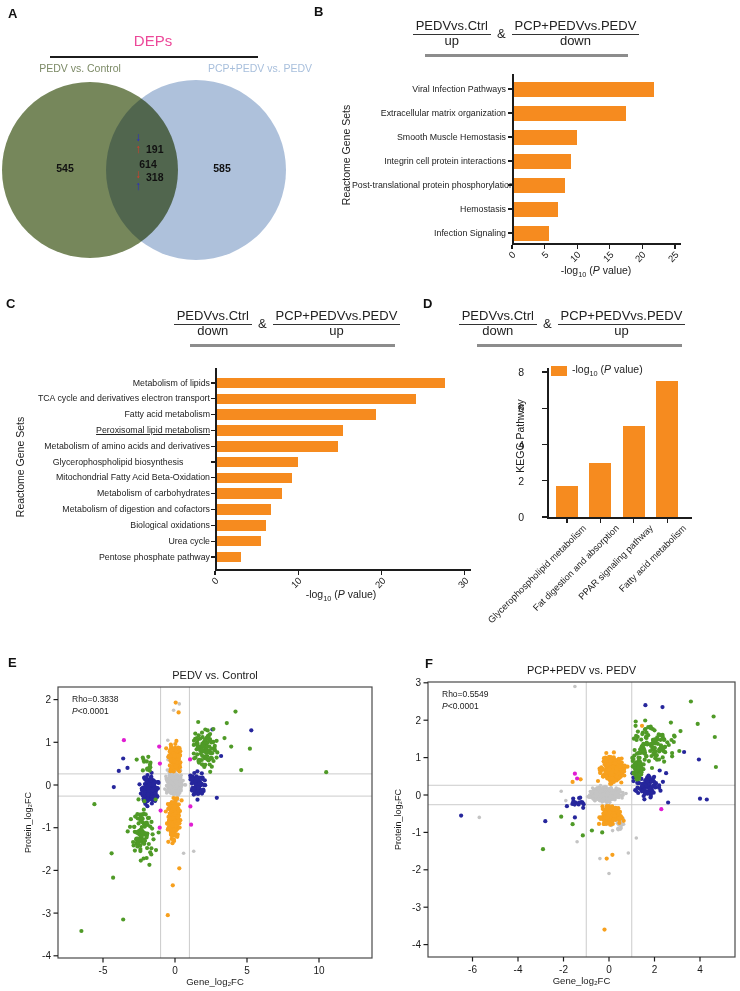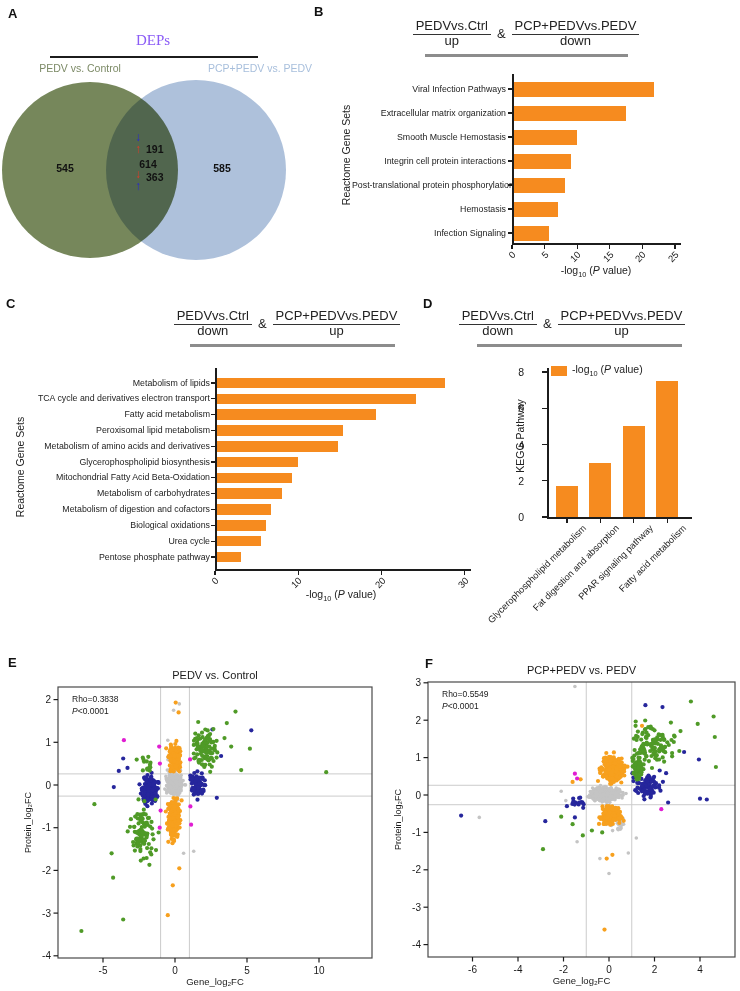--- a/index.html
+++ b/index.html
@@ -1,21 +1,21 @@
 <!DOCTYPE html>
 <html><head>
 <meta charset="utf-8">
 <style>
   html,body{margin:0;padding:0;background:#fff;}
   .page{position:relative;width:740px;height:991px;background:#fff;overflow:hidden;
         font-family:"Liberation Sans","DejaVu Sans",sans-serif;color:#1a1a1a;}
   .plabel{position:absolute;font-size:13px;font-weight:bold;color:#111;}
   
   .vcircle{position:absolute;border-radius:50%;mix-blend-mode:multiply;}
-  .venn-title{position:absolute;font-size:15px;color:#8b5cf6;text-align:center;font-family:Liberation Serif, serif;}
+  .venn-title{position:absolute;font-size:15px;color:#ec4899;text-align:center;}
   .venn-rule{position:absolute;height:2px;background:#1c1c1c;}
   .venn-sub{position:absolute;font-size:10.5px;text-align:center;white-space:nowrap;}
   .vcount{position:absolute;font-size:10.5px;font-weight:bold;color:#111;text-align:center;width:30px;}
   .varrow{position:absolute;font-size:12px;font-weight:bold;line-height:12px;}
   
   .fracwrap{position:absolute;display:flex;justify-content:center;align-items:center;}
   .frac{display:inline-block;text-align:center;font-size:13px;color:#222;}
   .frac .num{border-bottom:1.5px solid #333;padding:0 3px 1px 3px;}
   .frac .den{padding-top:1px;}
   .amp{font-size:13px;color:#222;margin:0 6px;}
@@ -50,21 +50,21 @@
     <div class="vcircle" id="venn-left-circle" style="left: 2px; top: 82px; width: 176px; height: 176px; background: rgb(118, 135, 91);"></div>
     <div class="vcircle" id="venn-right-circle" style="left: 106px; top: 80px; width: 180px; height: 180px; background: rgb(174, 193, 219);"></div>
     <div class="vcount" style="left:50px;top:162px">545</div>
     <div class="vcount" style="left:207px;top:162px">585</div>
     <span class="varrow" id="arr-blue-down" style="left: 135px; top: 131px; color: rgb(40, 40, 206);">↓</span>
     <span class="varrow" id="arr-red-up" style="left: 135px; top: 143px; color: rgb(224, 58, 40);">↑</span>
     <div class="vcount" style="left:133px;top:143px;text-align:left;padding-left:13px">191</div>
     <div class="vcount" style="left:133px;top:158px">614</div>
     <span class="varrow" id="arr-red-down" style="left: 135px; top: 168px; color: rgb(224, 58, 40);">↓</span>
     <span class="varrow" id="arr-blue-up" style="left: 135px; top: 180px; color: rgb(40, 40, 206);">↑</span>
-    <div class="vcount" style="left:133px;top:171px;text-align:left;padding-left:13px">363</div>
+    <div class="vcount" style="left:133px;top:171px;text-align:left;padding-left:13px">318</div>
   </div>
 
   <div class="fracwrap" style="left:396px;top:18px;width:260px">
     <span class="frac">
       <span class="num">PEDVvs.Ctrl</span><br>
       <span class="den">up</span>
     </span>
     <span class="amp">&amp;</span>
     <span class="frac">
       <span class="num">PCP+PEDVvs.PEDV</span><br>
@@ -131,27 +131,27 @@
       <div style="position: absolute; left: 216.5px; top: 377.75px; width: 228.242px; height: 10.5px; background: rgb(246, 139, 31);"></div>
       <div class="catlab" style="position: absolute; left: 26px; top: 377.5px; width: 184px;">Metabolism of lipids</div>
       <div style="position: absolute; left: 211px; top: 398.218px; width: 4px; height: 1.2px; background: rgb(28, 28, 28);"></div>
       <div style="position: absolute; left: 216.5px; top: 393.568px; width: 199.087px; height: 10.5px; background: rgb(246, 139, 31);"></div>
       <div class="catlab" style="position: absolute; left: 26px; top: 393.318px; width: 184px;">TCA cycle and derivatives electron transport</div>
       <div style="position: absolute; left: 211px; top: 414.036px; width: 4px; height: 1.2px; background: rgb(28, 28, 28);"></div>
       <div style="position: absolute; left: 216.5px; top: 409.386px; width: 159.936px; height: 10.5px; background: rgb(246, 139, 31);"></div>
       <div class="catlab" style="position: absolute; left: 26px; top: 409.136px; width: 184px;">Fatty acid metabolism</div>
       <div style="position: absolute; left: 211px; top: 429.855px; width: 4px; height: 1.2px; background: rgb(28, 28, 28);"></div>
       <div style="position: absolute; left: 216.5px; top: 425.205px; width: 126.616px; height: 10.5px; background: rgb(246, 139, 31);"></div>
-      <div class="catlab" style="position: absolute; left: 26px; top: 424.955px; width: 184px;">Peroxisomal lipid metabolism</div>
+      <div class="catlab" style="position: absolute; left: 26px; top: 424.955px; width: 184px; text-decoration: underline;">Peroxisomal lipid metabolism</div>
       <div style="position: absolute; left: 211px; top: 445.673px; width: 4px; height: 1.2px; background: rgb(28, 28, 28);"></div>
       <div style="position: absolute; left: 216.5px; top: 441.023px; width: 121.618px; height: 10.5px; background: rgb(246, 139, 31);"></div>
       <div class="catlab" style="position: absolute; left: 26px; top: 440.773px; width: 184px;">Metabolism of amino acids and derivatives</div>
       <div style="position: absolute; left: 211px; top: 461.491px; width: 4px; height: 1.2px; background: rgb(28, 28, 28);"></div>
       <div style="position: absolute; left: 216.5px; top: 456.841px; width: 81.634px; height: 10.5px; background: rgb(246, 139, 31);"></div>
-      <div class="catlab" style="position: absolute; left: 26px; top: 456.591px; width: 184px;">Glycerophospholipid biosynthesis</div>
+      <div class="catlab" style="position: absolute; left: 26px; top: 456.591px; width: 184px; text-align: center;">Glycerophospholipid biosynthesis</div>
       <div style="position: absolute; left: 211px; top: 477.309px; width: 4px; height: 1.2px; background: rgb(28, 28, 28);"></div>
       <div style="position: absolute; left: 216.5px; top: 472.659px; width: 75.803px; height: 10.5px; background: rgb(246, 139, 31);"></div>
       <div class="catlab" style="position: absolute; left: 26px; top: 472.409px; width: 184px;">Mitochondrial Fatty Acid Beta-Oxidation</div>
       <div style="position: absolute; left: 211px; top: 493.127px; width: 4px; height: 1.2px; background: rgb(28, 28, 28);"></div>
       <div style="position: absolute; left: 216.5px; top: 488.477px; width: 65.807px; height: 10.5px; background: rgb(246, 139, 31);"></div>
       <div class="catlab" style="position: absolute; left: 26px; top: 488.227px; width: 184px;">Metabolism of carbohydrates</div>
       <div style="position: absolute; left: 211px; top: 508.945px; width: 4px; height: 1.2px; background: rgb(28, 28, 28);"></div>
       <div style="position: absolute; left: 216.5px; top: 504.295px; width: 54.145px; height: 10.5px; background: rgb(246, 139, 31);"></div>
       <div class="catlab" style="position: absolute; left: 26px; top: 504.045px; width: 184px;">Metabolism of digestion and cofactors</div>
       <div style="position: absolute; left: 211px; top: 524.764px; width: 4px; height: 1.2px; background: rgb(28, 28, 28);"></div>

